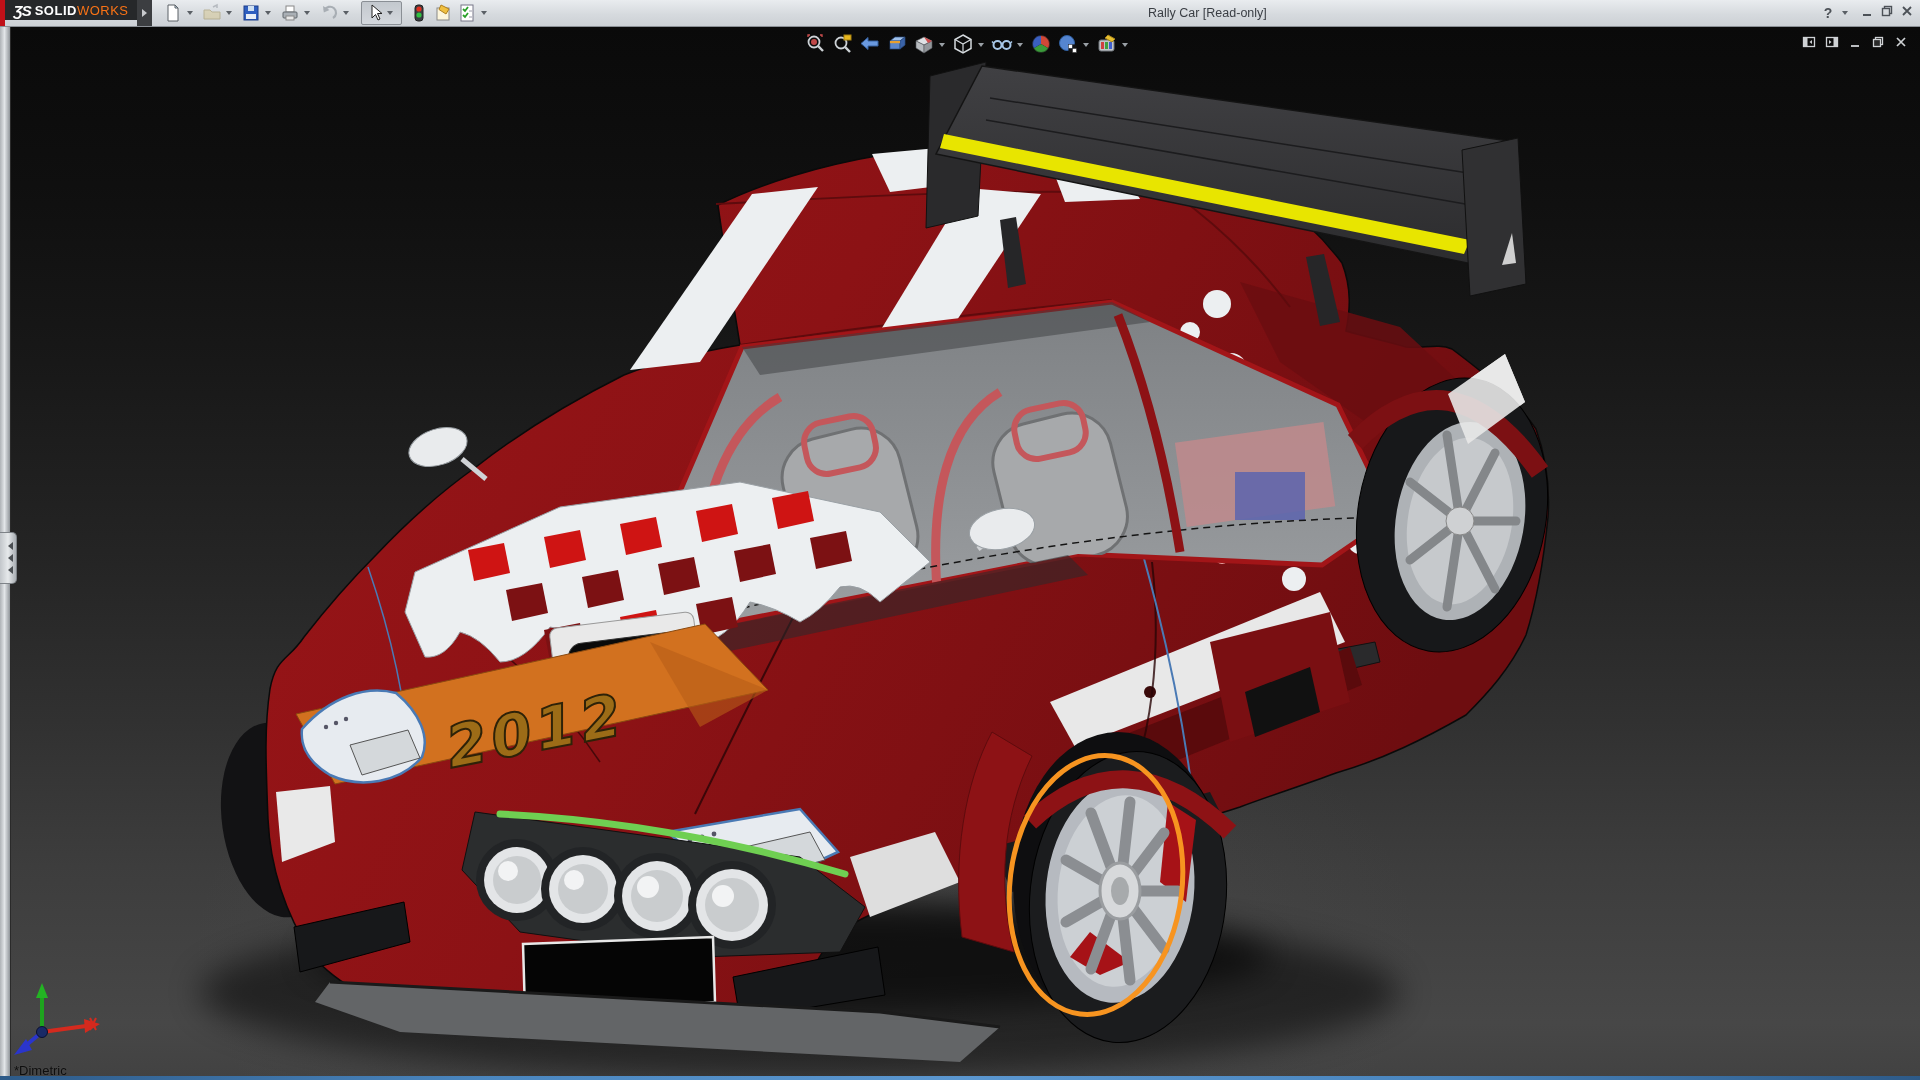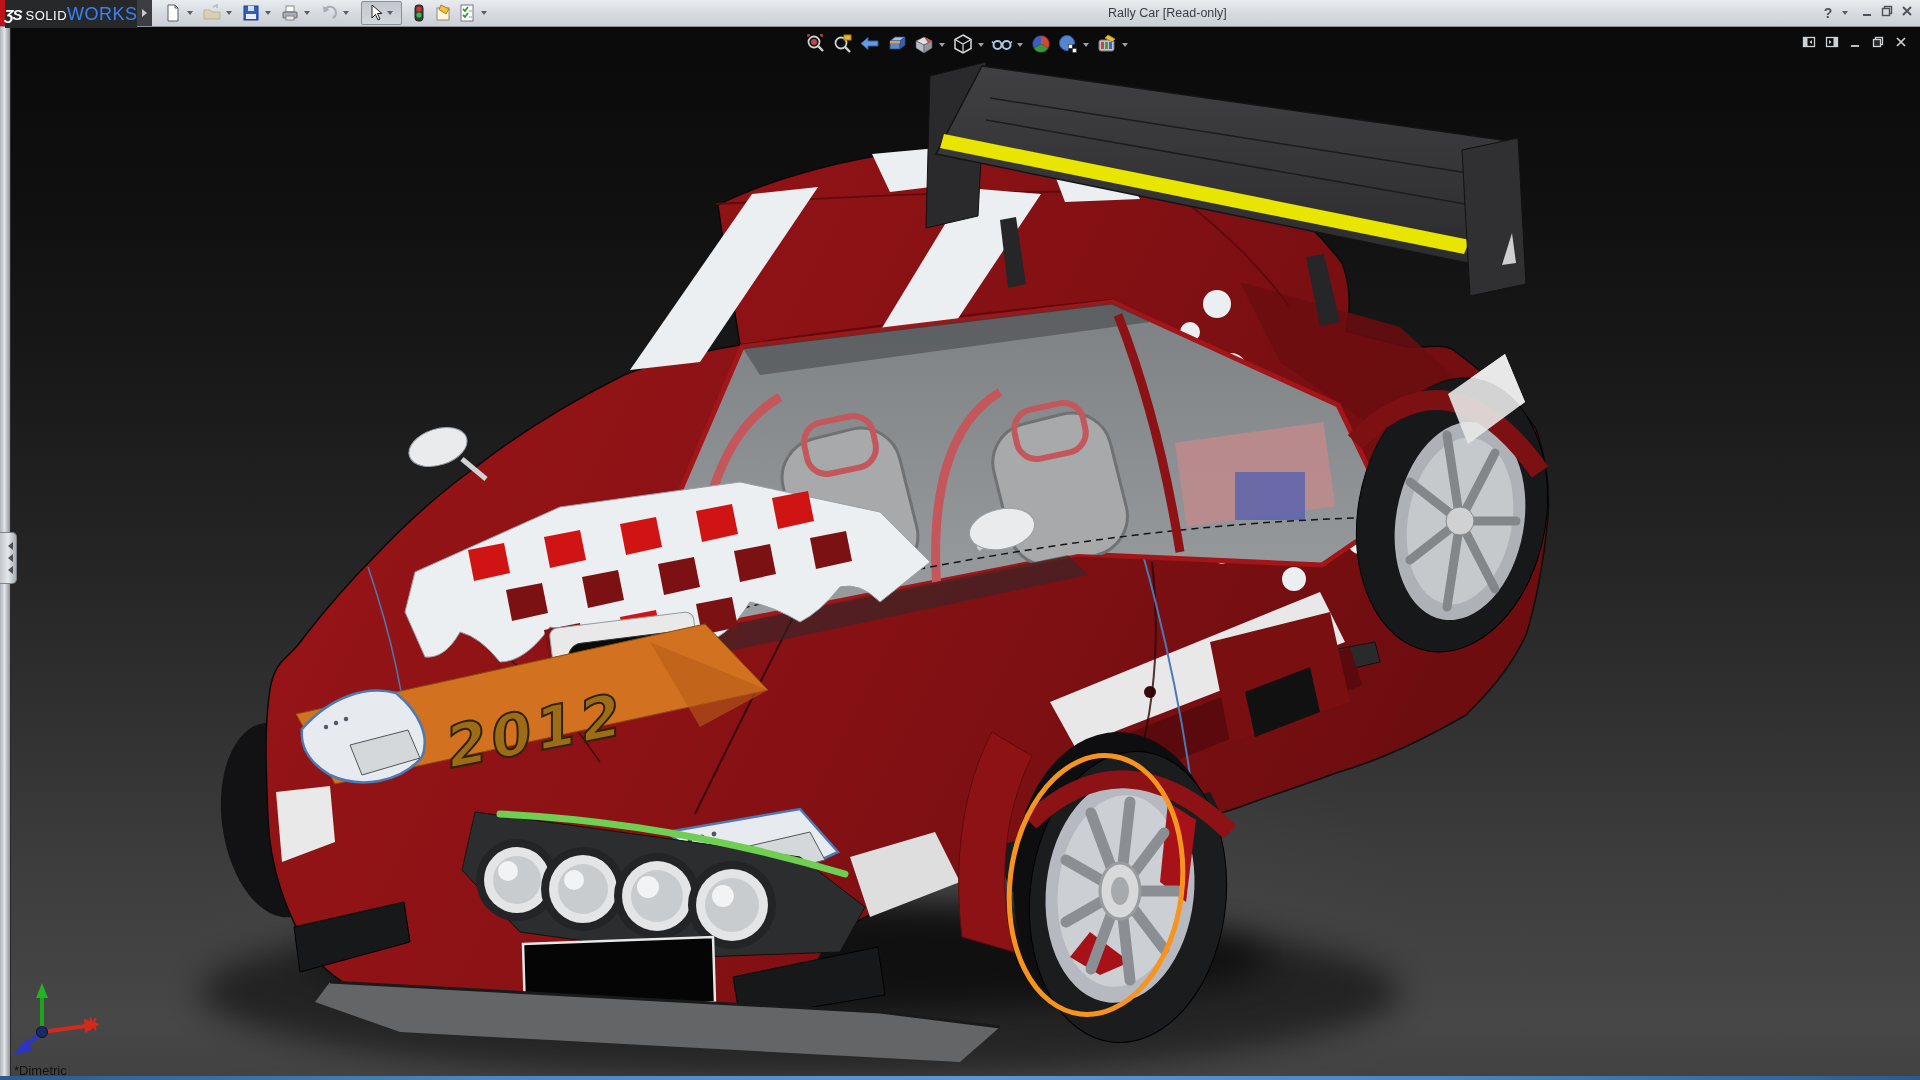--- a/index.html
+++ b/index.html
@@ -1,34 +1,34 @@
 <!DOCTYPE html>
 <html><head>
 <meta charset="utf-8">
 <style>
   html,body{margin:0;padding:0;width:1920px;height:1080px;overflow:hidden;
     font-family:"Liberation Sans",sans-serif;background:#000;}
   .titlebar{position:absolute;left:0;top:0;width:1920px;height:26px;
     background:linear-gradient(180deg,#e9ecef 0%,#d6dade 55%,#ccd0d5 100%);
     border-bottom:1px solid #8a8f95;z-index:30;}
   .red-strip{position:absolute;left:0;top:0;width:5px;height:26px;background:#c01018;}
-  .logo{position:absolute;left:5px;top:0;width:132px;height:28px;background:#26282a;
+  .logo{position:absolute;left:5px;top:0;width:132px;height:20px;background:#26282a;
     color:#fff;display:flex;align-items:center;justify-content:center;gap:4px;}
   .logo .mark{font-style:italic;font-weight:bold;font-size:15px;letter-spacing:-1px;}
-  .logo .b1{font-weight:normal;font-size:13px;letter-spacing:.5px;}
-  .logo .b2{font-weight:normal;font-size:18px;letter-spacing:.5px;color:#3b82f6;}
+  .logo .b1{font-weight:bold;font-size:13px;letter-spacing:.5px;}
+  .logo .b2{font-weight:normal;font-size:13px;letter-spacing:.5px;color:#f97316;}
   .logo-expand{position:absolute;left:137px;top:0;width:15px;height:26px;background:#3c3e41;
     display:flex;align-items:center;justify-content:center;}
   .tri-r{width:0;height:0;border:4px solid transparent;border-left:5px solid #c8cacd;margin-left:3px;}
   .tbar{position:absolute;left:162px;top:0;height:26px;display:flex;align-items:center;gap:2px;}
   .tbi{width:22px;height:22px;display:flex;align-items:center;justify-content:center;}
   .caret{width:0;height:0;border:3px solid transparent;border-top:4px solid #5a5f65;margin:3px 6px 0 1px;}
   .sel-box{display:flex;align-items:center;background:linear-gradient(180deg,#c3c8ce,#d4d8dd);
     border:1px solid #8a8f95;border-radius:2px;padding:0 2px;margin:0 4px;height:22px;}
-  .title{position:absolute;left:1108px;top:6px;font-size:12.5px;color:#3a3e44;}
+  .title{position:absolute;left:1148px;top:6px;font-size:12.5px;color:#3a3e44;}
   .winctl{position:absolute;right:6px;top:0;height:26px;display:flex;align-items:center;gap:6px;color:#4c5157;}
   .winctl .help{font-size:14px;font-weight:bold;color:#4c5157;width:14px;text-align:center;}
   .viewport{position:absolute;left:0;top:27px;width:1920px;height:1049px;
     background:radial-gradient(ellipse 950px 520px at 42% 88%, rgba(130,130,130,.16), transparent 65%),
       linear-gradient(180deg,#0a0a0a 0%,#0f0f0f 15%,#181818 32%,#242424 50%,#303030 65%,#3d3d3d 80%,#474747 95%,#424242 100%);}
   .left-strip{position:absolute;left:0;top:0;width:10px;height:1049px;
     background:linear-gradient(90deg,#aeb2b6,#e2e5e8 45%,#90959a);border-right:1px solid #2a2a2a;}
   .left-tab{position:absolute;left:0;top:505px;width:16px;height:50px;
     background:linear-gradient(90deg,#c2c6ca,#e6e9eb 50%,#a8adb2);
     border-radius:0 5px 5px 0;border:1px solid #7e8388;border-left:none;

